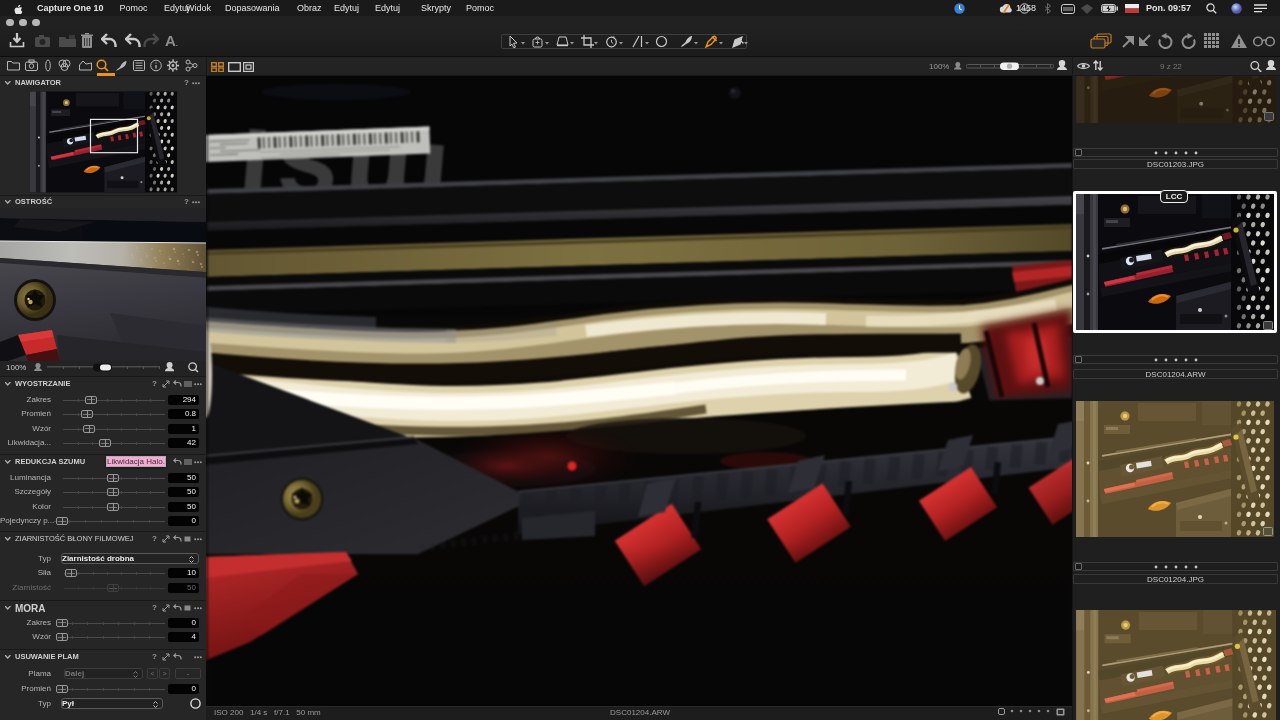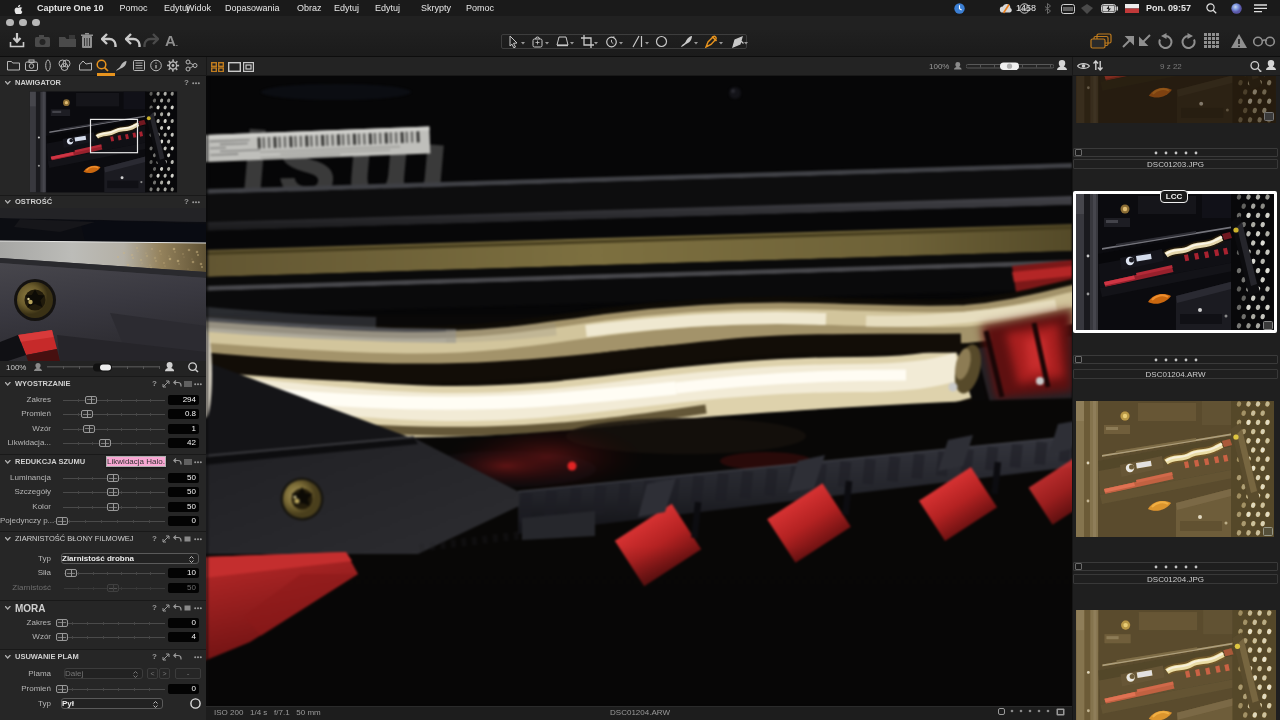--- a/index.html
+++ b/index.html
@@ -23,21 +23,21 @@
 .valbox { position:absolute; width:31px; height:10px; background:#030303; border-radius:2px; color:#f2f2f2; font-size:8px; text-align:right; padding-right:3px; line-height:10px; }
 .valbox.dim { color:#6e6e6e; }
 .track { position:absolute; height:1px; background:#4a4a4a; }
 .tick { position:absolute; width:1px; height:3px; background:#454545; top:-1px; }
 .handle { position:absolute; width:12px; height:8px; top:-4px; background:#2c2c2c; border:1px solid #989898; border-radius:2px; }
 .handle.dim { border-color:#555; }
 .handle:after { content:""; position:absolute; left:50%; top:0; width:1px; height:6px; background:#989898; }
 .handle:before { content:""; position:absolute; left:1px; right:1px; top:2.5px; height:1px; background:#7a7a7a; }
 .handle.dim:after { background:#555; }
 .ddown { position:absolute; height:11px; background:#222; border:1px solid #5a5a5a; border-radius:3px; color:#ececec; font-size:8px; font-weight:bold; line-height:9px; padding-left:0; }
-.ddown.dim { color:#777; border-color:#3c3c3c; font-weight:normal; }
+.ddown.dim { color:#777; border-color:#3c3c3c; font-weight:bold; }
 #statusbar { position:absolute; left:206px; top:706px; width:866px; height:14px; background:#1d1d1d; border-top:1px solid #2a2a2a; color:#9a9a9a; font-size:8px; }
 
 #browser { position:absolute; left:1072px; top:76px; width:208px; height:644px; background:#1f1f1f; border-left:1px solid #151515; }
 .bstrip { position:absolute; left:1px; width:205px; height:9px; background:#1e1e1e; border:1px solid #3a3a3a; border-radius:1px; }
 .bname { position:absolute; left:1px; width:205px; height:10px; background:#1f1f1f; border:1px solid #383838; border-radius:1px; color:#cccccc; font-size:8px; text-align:center; line-height:9px; }
 .cbox { position:absolute; width:7px; height:7px; border:1px solid #6a6a6a; border-radius:1px; background:#1a1a1a; }
 </style></head><body>
 <div id="app">
     <div id="menubar">
       <svg class="abs" style="left:13px;top:3px" width="11" height="11" viewBox="0 0 11 11">

